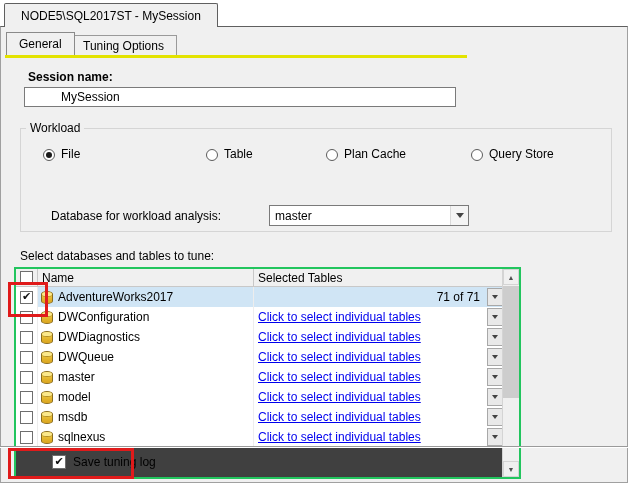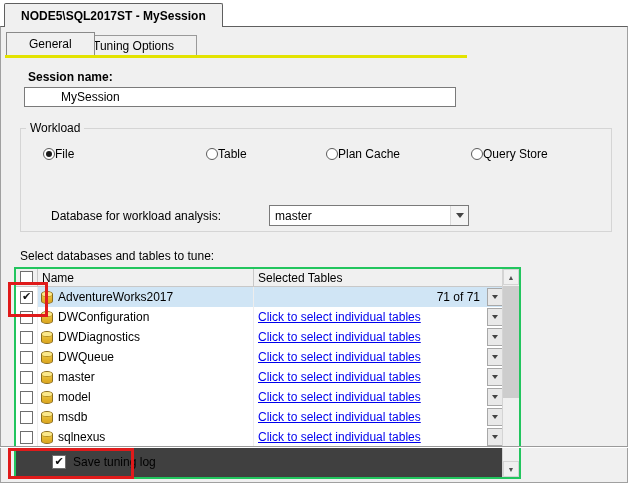--- a/index.html
+++ b/index.html
@@ -19,38 +19,38 @@
     border-left: 1px solid #a0a0a0;
     border-right: 1px solid #a0a0a0;
     border-bottom: 1px solid #a0a0a0;
   }
   .doc-tab {
     position: absolute; left: 4px; top: 3px; height: 24px;
     padding: 0 16px; background: #f0f0f0;
     border: 1px solid #5f5f5f; border-bottom: none;
     border-radius: 2px 2px 0 0;
     display: flex; align-items: center;
-    font-weight: bold; z-index: 2;
-  }
-  .tab { position: absolute; background: #f0f0f0; display: flex; align-items: center; padding: 0 22px; }
+    font-weight: normal; z-index: 2;
+  }
+  .tab { position: absolute; background: #f0f0f0; display: flex; align-items: center; padding: 0 12px; }
   .tab.active { left: 6px; top: 32px; height: 23px; border: 1px solid #8a8a8a; border-bottom: none; z-index: 2; }
   .tab.inactive { left: 70px; top: 35px; height: 20px; border: 1px solid #9a9a9a; border-bottom: none; }
   .yellow-line { position: absolute; left: 5px; top: 55px; width: 462px; height: 3px; background: var(--accent-yellow, #e3e300); }
 
   .session-label { position: absolute; left: 28px; top: 70px; font-weight: bold; }
   .text-input {
     position: absolute; background: #fff; border: 1px solid #7a7a7a;
     font-family: "Liberation Sans", sans-serif; font-size: 12px;
     padding: 0 4px; height: 20px; outline: none;
   }
   .session-input { left: 24px; top: 87px; width: 432px; padding-left: 36px; }
 
   .group-box { position: absolute; left: 20px; top: 128px; width: 592px; height: 104px; border: 1px solid #d5d5d5; }
   .group-label { position: absolute; left: 26px; top: 121px; background: #f0f0f0; padding: 0 4px; z-index: 1; }
-  .radio-opt { position: absolute; top: 18px; height: 14px; display: flex; align-items: center; }
+  .radio-opt { position: absolute; top: 18px; height: 14px; display: flex; align-items: flex-end; gap: 6px; }
   .radio { width: 12px; height: 12px; border: 1px solid #5c5c5c; border-radius: 50%; background: #fff; position: relative; display: inline-block; }
   .radio.selected::after { content: ""; position: absolute; left: 2px; top: 2px; width: 6px; height: 6px; border-radius: 50%; background: #1b1b1b; }
   .file-input { left: 18px; top: 42px; width: 558px; }
   .db-label { position: absolute; left: 30px; top: 80px; }
   .combo {
     position: absolute; left: 248px; top: 76px; width: 200px; height: 21px;
     background: #fff; border: 1px solid #7a7a7a;
     display: flex; align-items: center; padding-left: 5px;
   }
   .combo .combo-btn-area {

